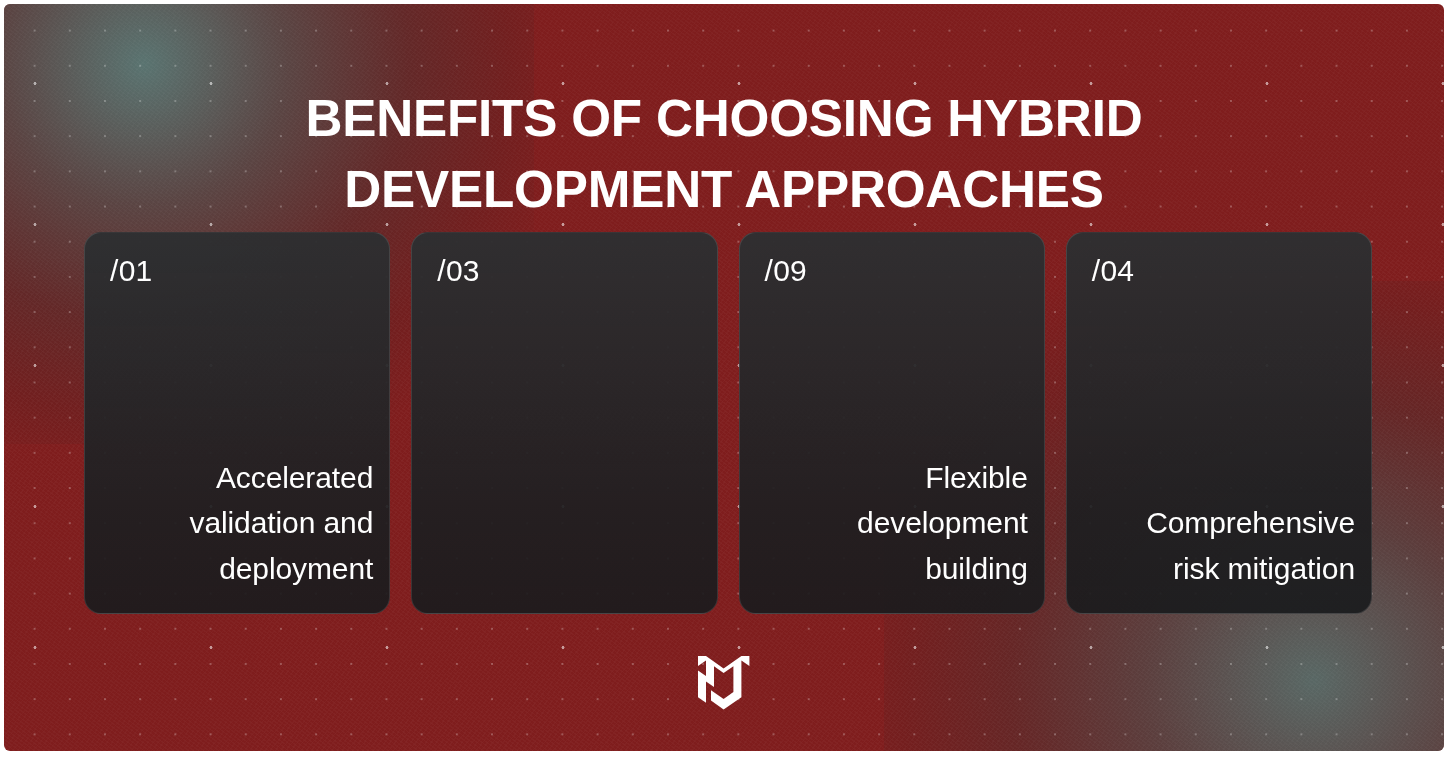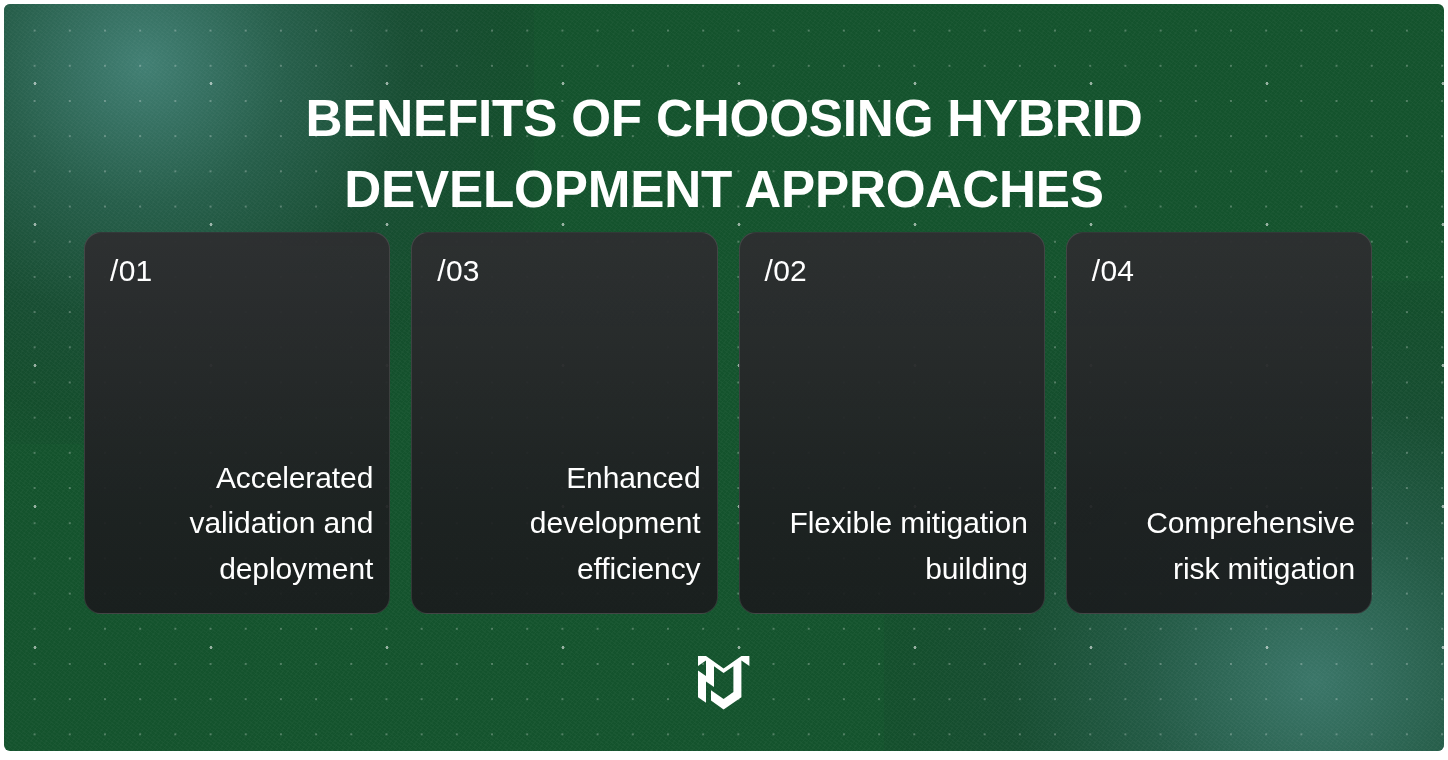--- a/index.html
+++ b/index.html
@@ -14,21 +14,21 @@
     font-family: "Liberation Sans", sans-serif;
   }
 
   
   #slide {
     position: absolute;
     left: 4px;
     top: 4px;
     width: 1440px;
     height: 747px;
-    background: #14532d;
+    background: #7f1d1d;
     border-radius: 6px;
     overflow: hidden;
     box-sizing: border-box;
   }
 
   
   .glow-tl {
     position: absolute;
     left: -250px;
     top: -320px;
@@ -181,26 +181,25 @@
 
     <div class="cards">
 
       <div class="card">
         <div class="card-num">/01</div>
         <div class="card-text">Accelerated validation and deployment</div>
       </div>
 
       <div class="card">
         <div class="card-num">/03</div>
-        <div class="card-text">Enhanced development efficiency</div>
-      </div>
-
-      <div class="card">
-        <div class="card-num">/02</div>
-        <div class="card-text">Flexible mitigation building</div>
+      </div>
+
+      <div class="card">
+        <div class="card-num">/09</div>
+        <div class="card-text">Flexible development building</div>
       </div>
 
       <div class="card">
         <div class="card-num">/04</div>
         <div class="card-text">Comprehensive risk mitigation</div>
       </div>
 
     </div>
 
     <div class="logo">

